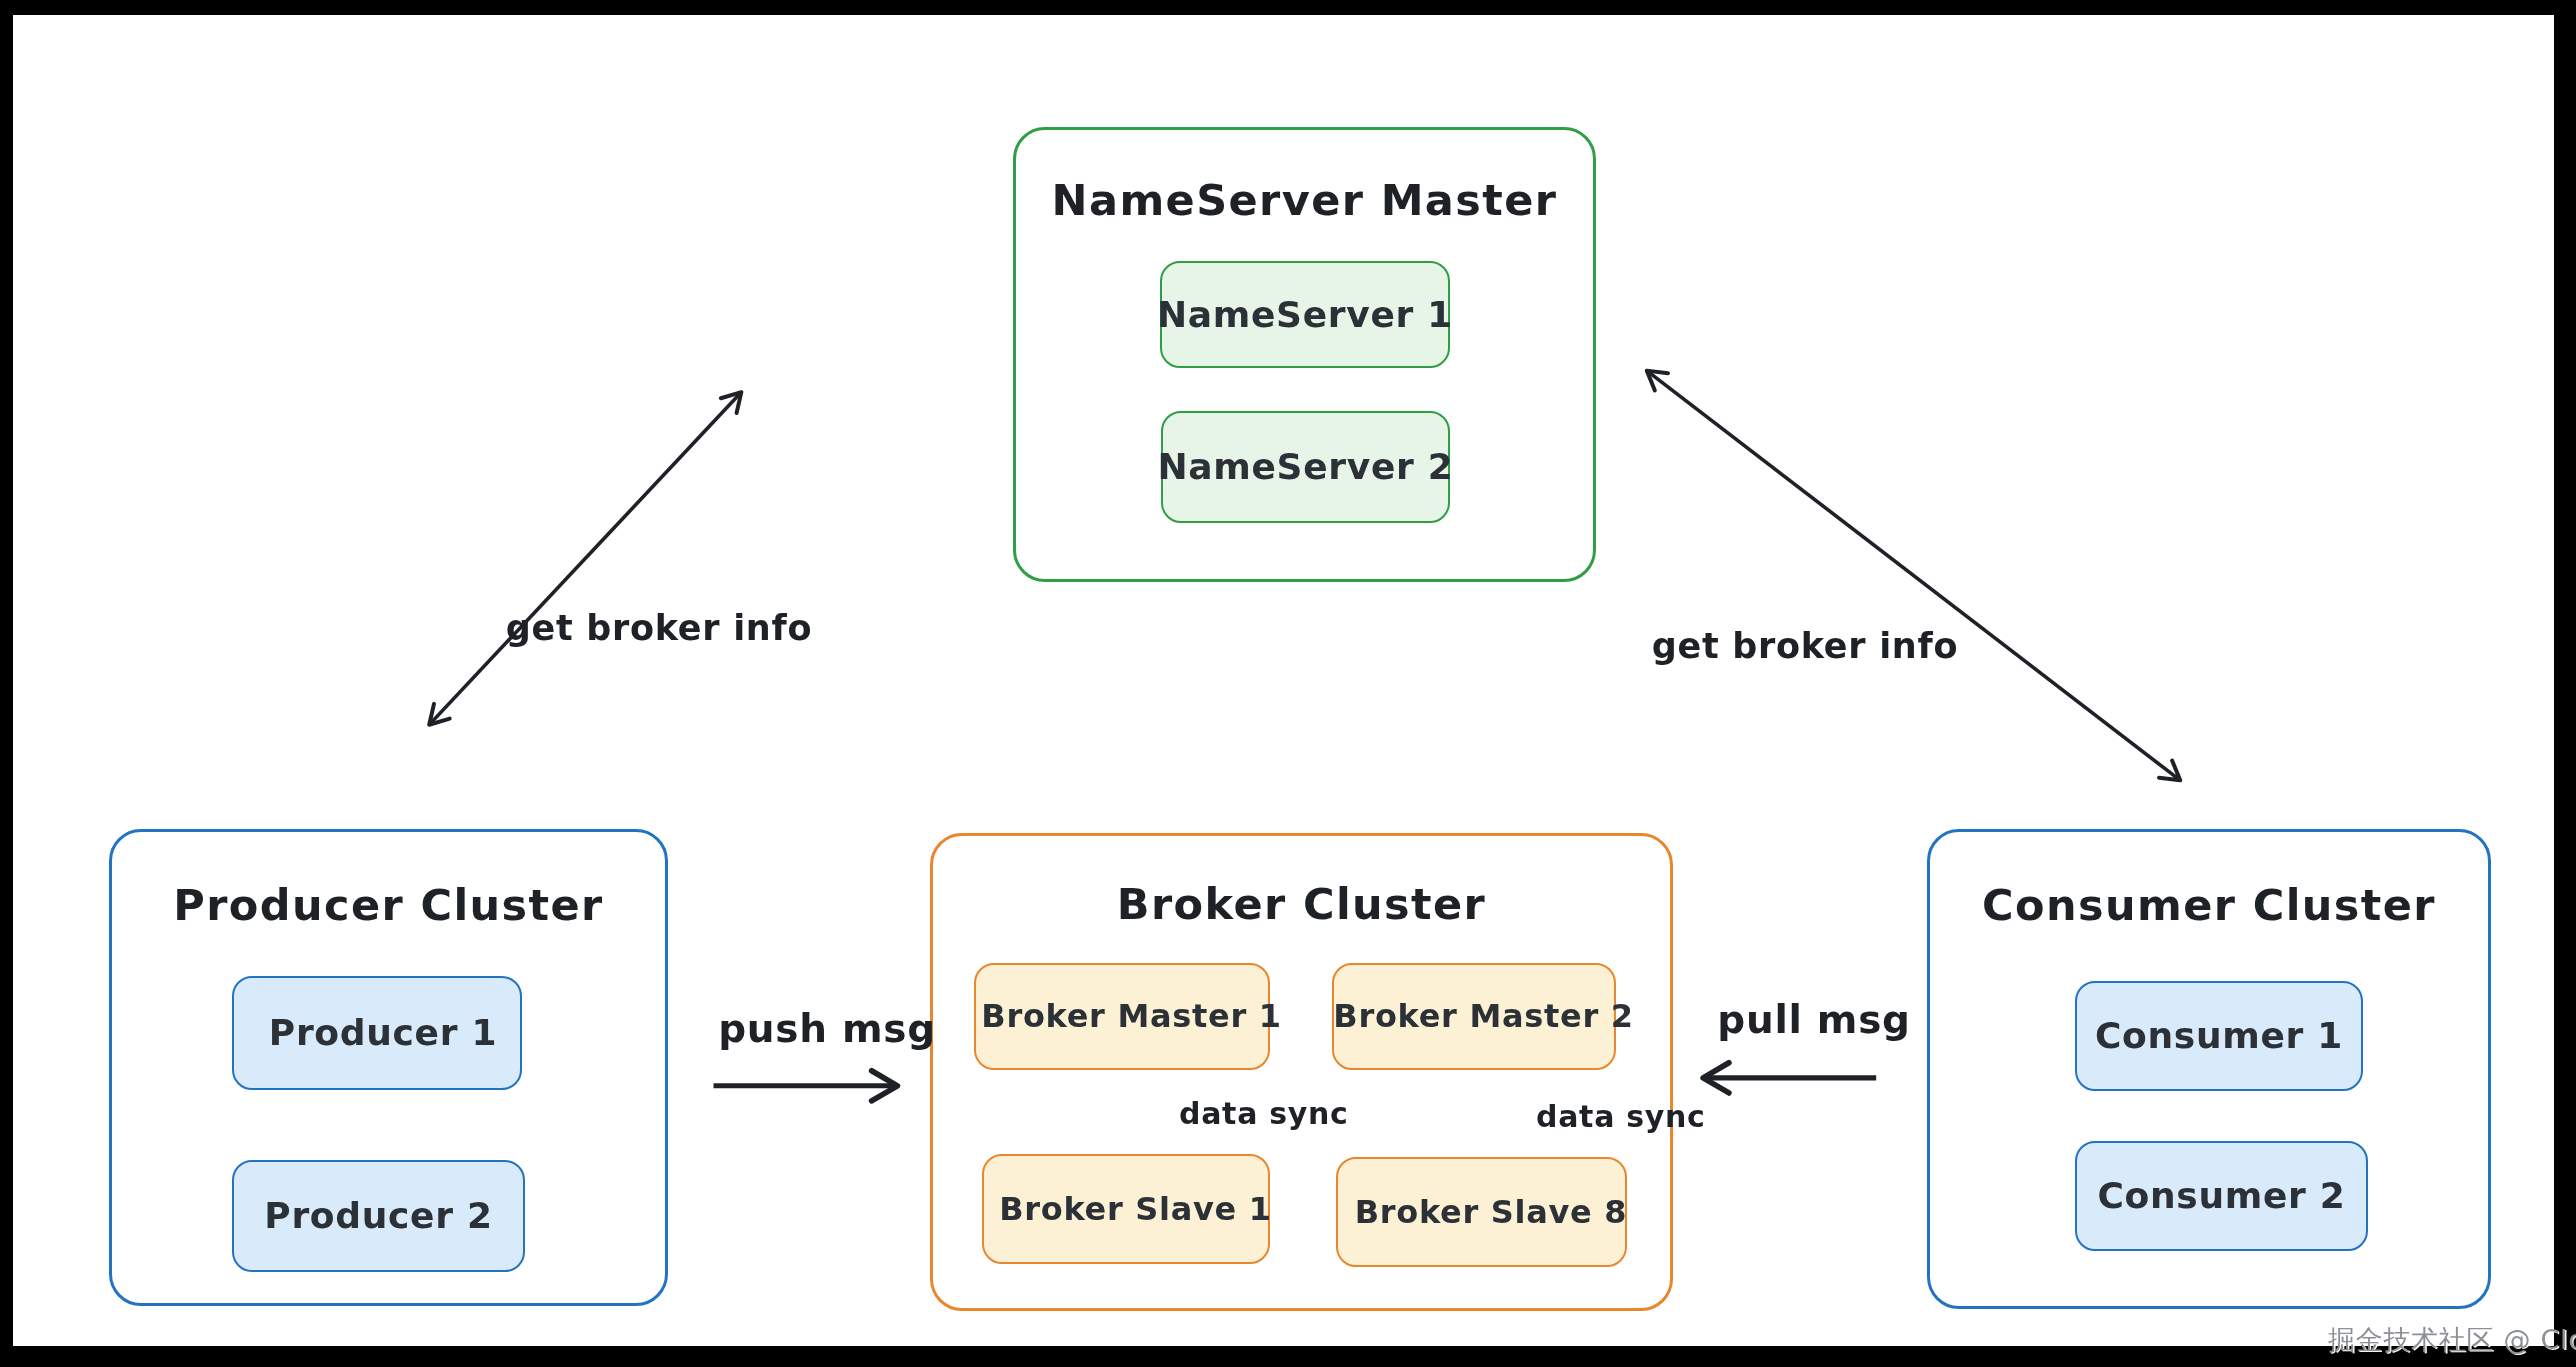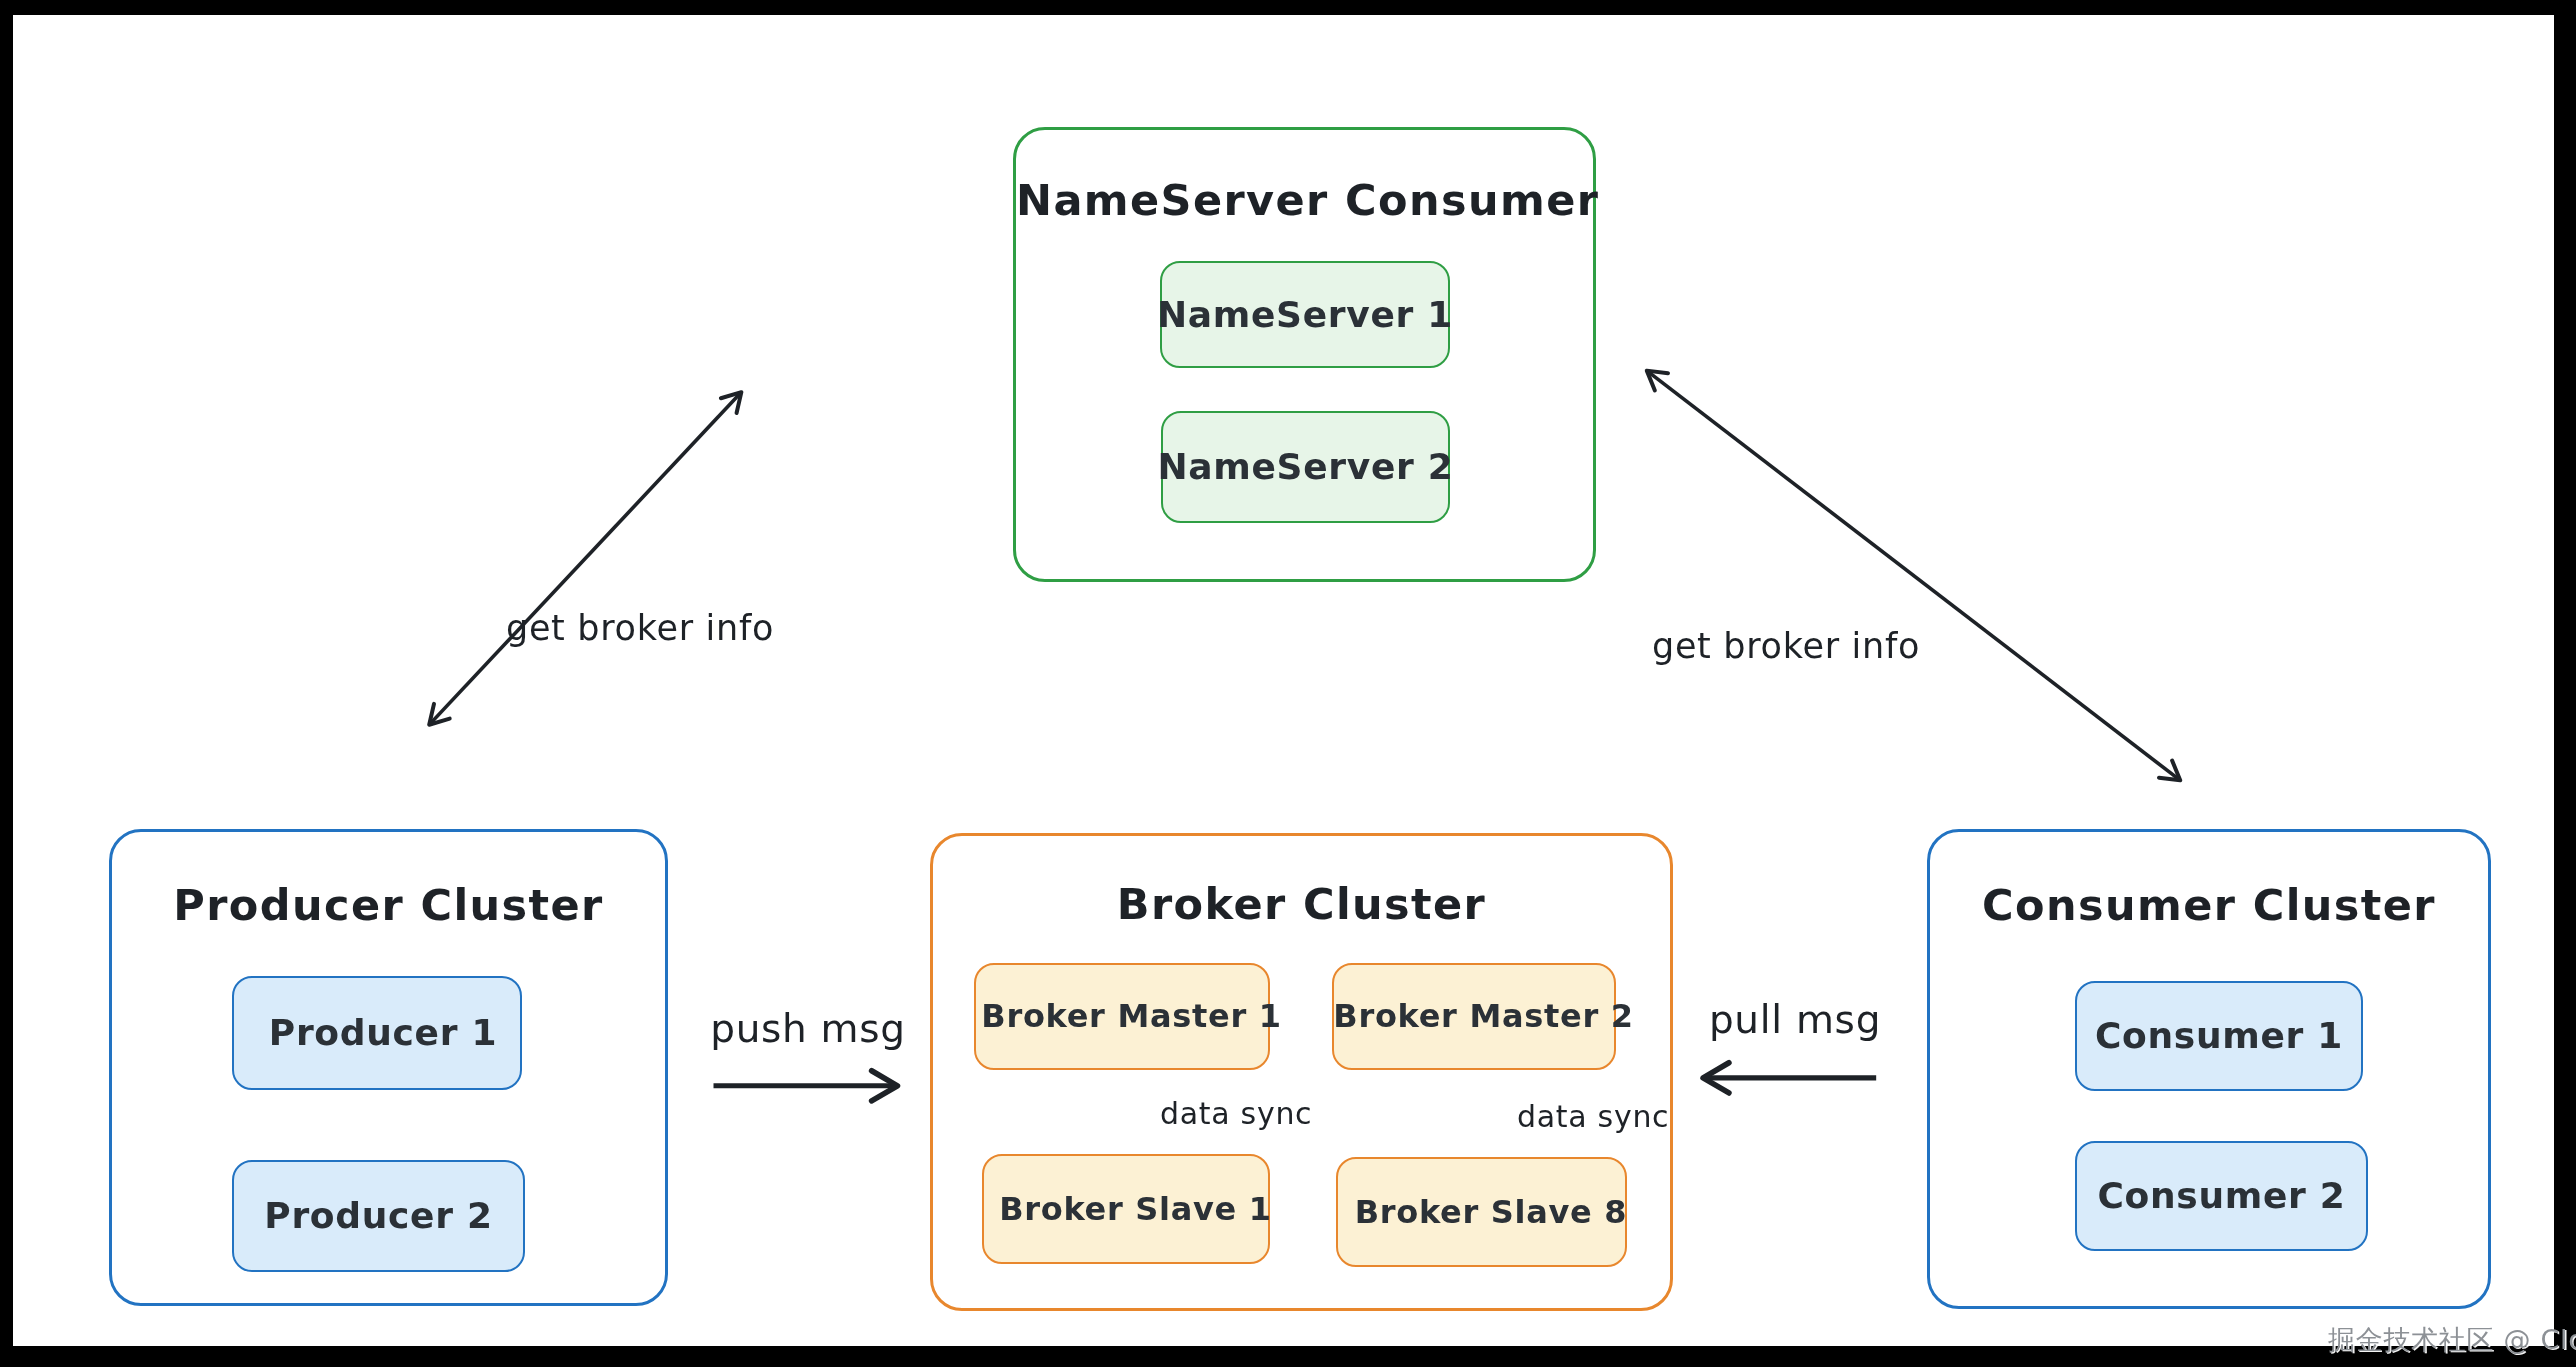--- a/index.html
+++ b/index.html
@@ -37,22 +37,23 @@
   .node{
     position:absolute;box-sizing:border-box;border:2.9px solid;border-radius:20px;
     display:flex;align-items:center;justify-content:center;
     font-size:36px;font-weight:bold;letter-spacing:0.7px;color:#2b3137;
     white-space:nowrap;
   }
   .node.green{background:var(--green-fill);border-color:var(--green-border);}
   .node.blue{background:var(--blue-fill);border-color:var(--blue-border);}
   .node.orange{background:var(--orange-fill);border-color:var(--orange-border);padding-left:19px;}
   .edge-label{
-    position:absolute;color:var(--ink);font-weight:normal;white-space:nowrap;
+    position:absolute;color:var(--ink);font-weight:bold;white-space:nowrap;
     letter-spacing:0.7px;
+    margin-left:19px;
   }
   .edge-label.center{transform:translateX(-50%);}
   .lbl-48{font-size:35px;}
   .lbl-54{font-size:39px;}
   .lbl-42{font-size:30px;}
   .watermark{
     position:absolute;left:2315px;top:1307px;font-size:27px;color:var(--watermark);
     text-shadow:1.4px 1.4px 0 rgba(255,255,255,.95);letter-spacing:0.7px;white-space:nowrap;
   }
   svg.arrows{position:absolute;left:0;top:0;pointer-events:none;}
@@ -72,21 +73,21 @@
     </defs>
     <line x1="576" y1="978" x2="1004" y2="522" stroke-width="5" marker-start="url(#ah)" marker-end="url(#ah)"></line>
     <line x1="2257" y1="492" x2="2990" y2="1055" stroke-width="5" marker-start="url(#ah)" marker-end="url(#ah)"></line>
     <line x1="967" y1="1478" x2="1218" y2="1478" stroke-width="7" marker-end="url(#ah)"></line>
     <line x1="2572" y1="1467" x2="2336" y2="1467" stroke-width="7" marker-end="url(#ah)"></line>
     <line x1="1548" y1="1466" x2="1548" y2="1566" stroke-width="5" marker-start="url(#ah)" marker-end="url(#ah)"></line>
     <line x1="2040" y1="1466" x2="2040" y2="1570" stroke-width="5" marker-start="url(#ah)" marker-end="url(#ah)"></line>
   </svg>
 
   <div class="cluster green" style="left:1000px;top:112px;width:583px;height:455px;">
-    <div class="cluster-title" style="top:45px;">NameServer Consumer</div>
+    <div class="cluster-title" style="top:45px;">NameServer Master</div>
   </div>
   <div class="node green" style="left:1147px;top:246px;width:290px;height:107px;">NameServer 1</div>
   <div class="node green" style="left:1148px;top:396px;width:289px;height:112px;">NameServer 2</div>
 
   <div class="cluster blue" style="left:96px;top:814px;width:559px;height:477px;">
     <div class="cluster-title" style="top:48px;">Producer Cluster</div>
   </div>
   <div class="node blue" style="left:219px;top:961px;width:290px;height:114px;padding-left:12px;">Producer 1</div>
   <div class="node blue" style="left:219px;top:1117px;width:293px;height:112px;margin-top:28px;">Producer 2</div>
 

